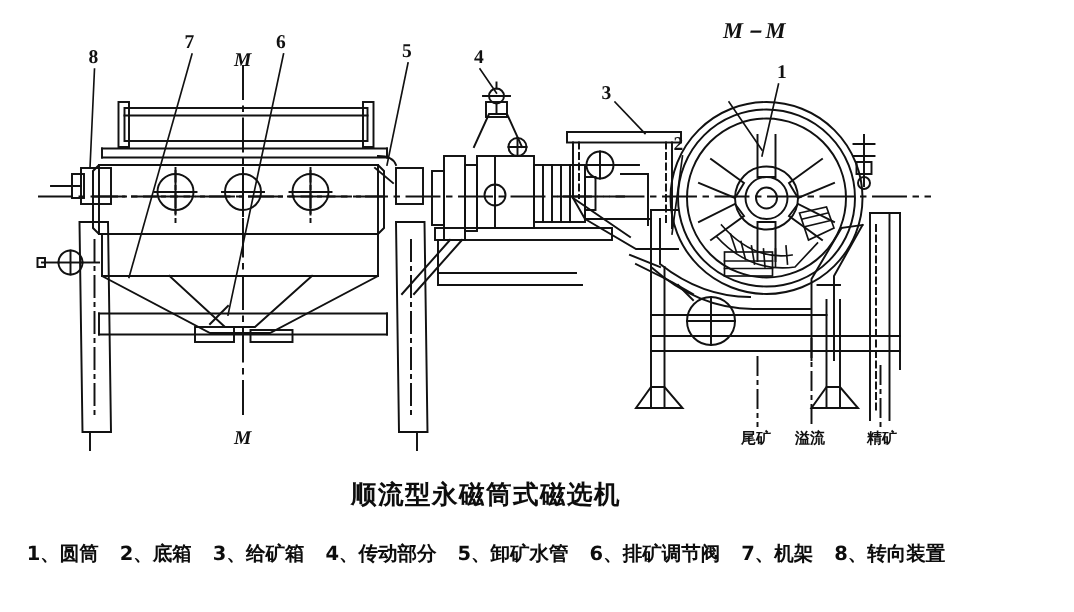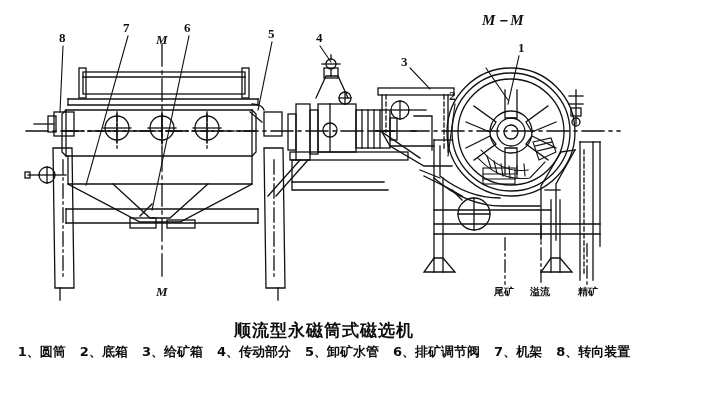--- a/index.html
+++ b/index.html
@@ -63,20 +63,21 @@
   }
   #figure-title {
     font-family: "DejaVu Sans", "Liberation Sans", sans-serif;
     font-size: 17px;
     font-weight: 700;
     color: #0d0d0d;
     letter-spacing: 1px;
     line-height: 24px;
   }
   #legend-row {
+    margin-top: 18px;
     font-family: "DejaVu Sans", "Liberation Sans", sans-serif;
     font-size: 13px;
     font-weight: 700;
     color: #0d0d0d;
     line-height: 20px;
     white-space: nowrap;
   }
   .legend-entry {
     display: inline-block;
     margin: 0 7px;

